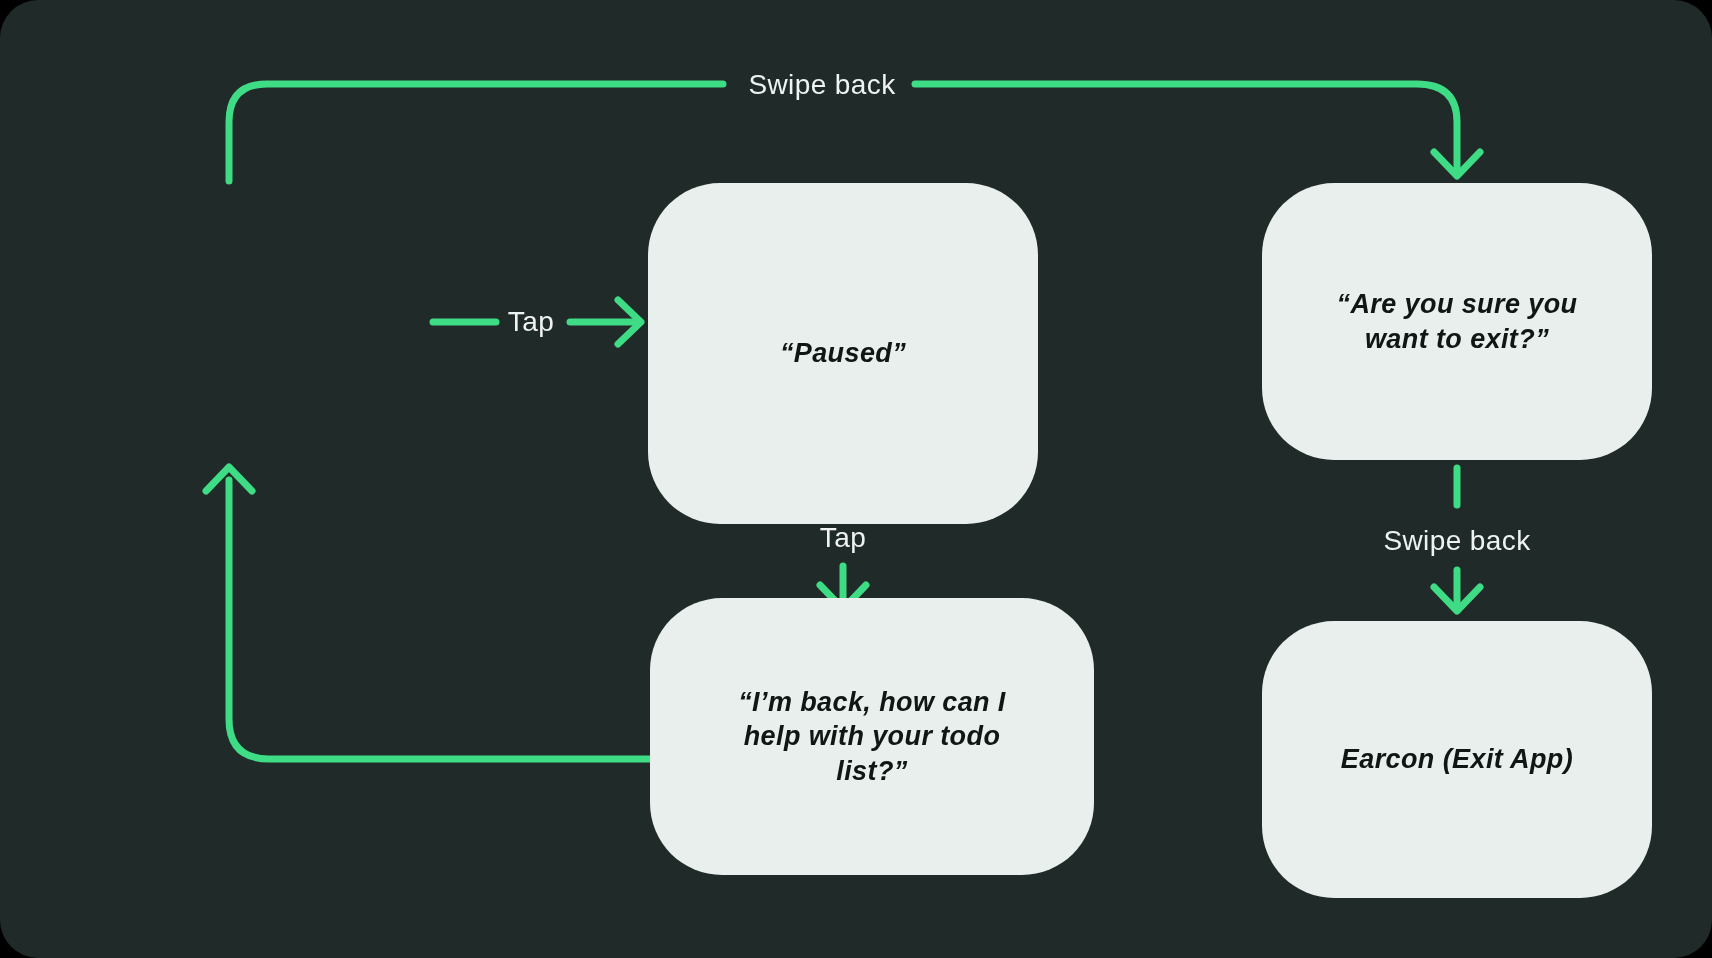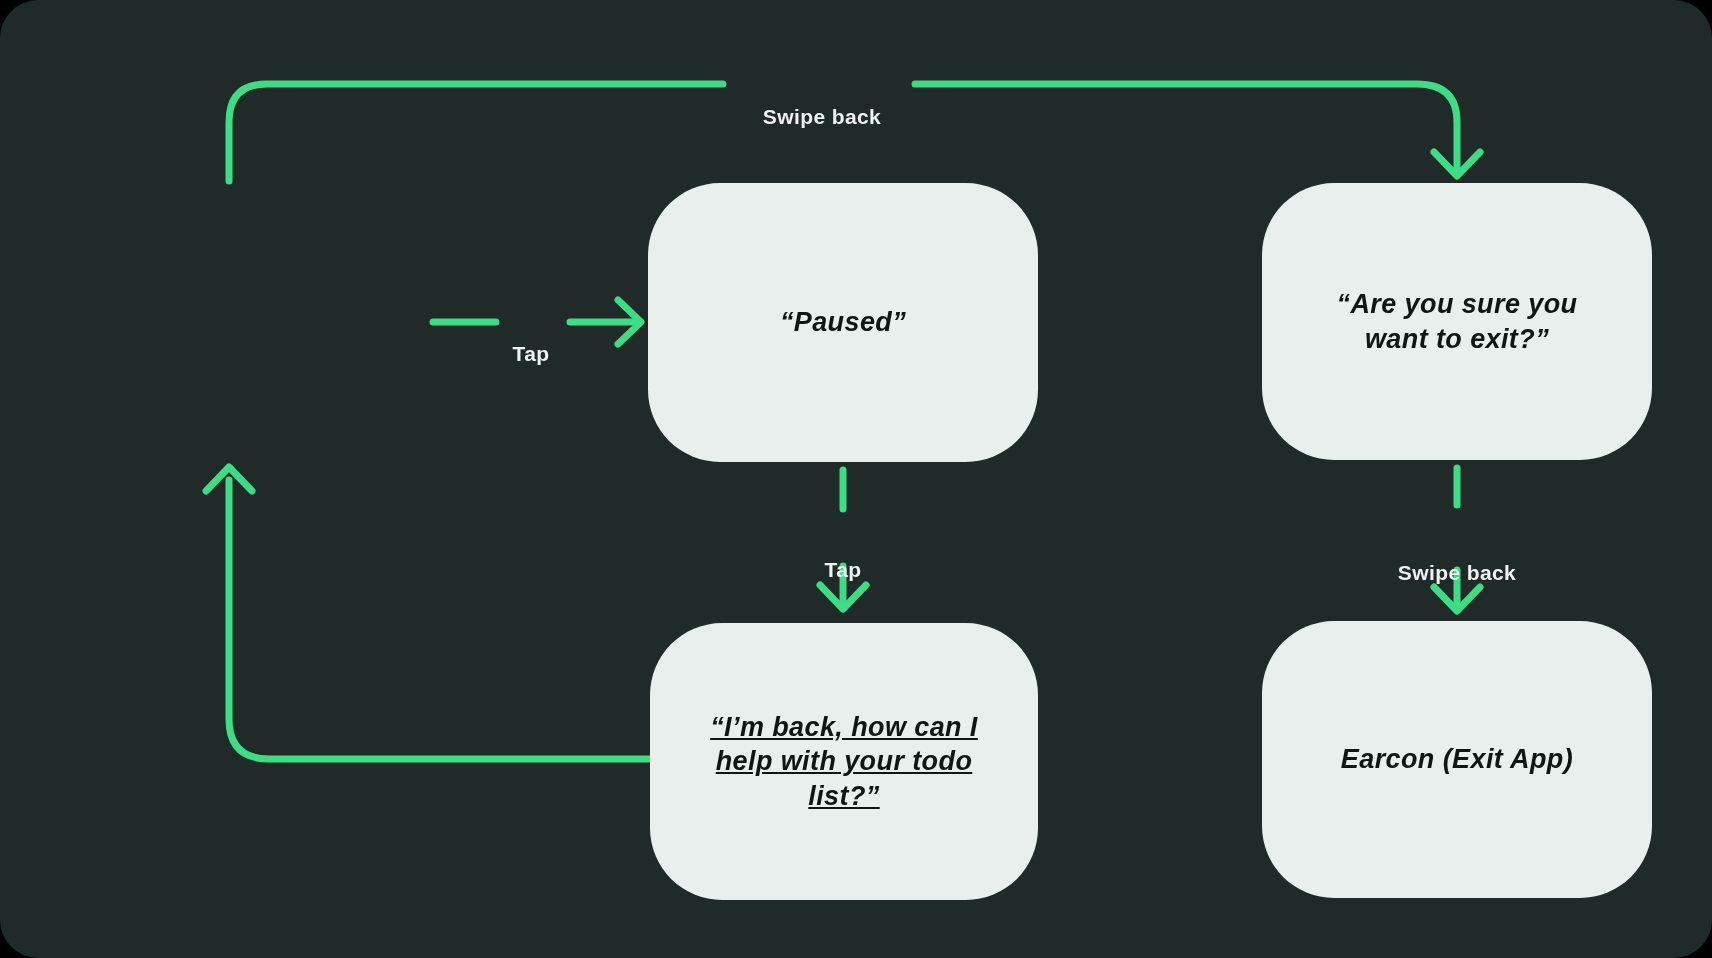--- a/index.html
+++ b/index.html
@@ -47,33 +47,32 @@
     font-size:27px;
     line-height:1.28;
     font-weight:700;
     padding:24px;
     white-space:pre-line;
     letter-spacing:0.4px;
     font-style:italic;
   }
   .node.quote{ font-style:italic; }
   .node-listening{ left:35px;  top:183px; width:388px; height:279px; }
-  .node-paused   { left:648px; top:183px; width:390px; height:279px; }
+  .node-paused   { left:648px; top:183px; width:390px; height:341px; }
   .node-exit     { left:1262px;top:183px; width:390px; height:277px; }
-  .node-imback   { left:650px; top:623px; width:388px; height:277px;text-decoration:underline; }
+  .node-imback   { left:650px; top:598px; width:444px; height:277px; }
   .node-earcon   { left:1262px;top:621px; width:390px; height:277px; }
   .edge-label{
     position:absolute;
     transform:translate(-50%,-50%);
     color:var(--label);
-    font-size:21px;
-    font-weight:700;
+    font-size:28px;
+    font-weight:400;
     letter-spacing:0.4px;
     white-space:nowrap;
-    margin-top:32px;
   }
   .lbl-swipe-top  { left:822px;  top:85px;  }
   .lbl-tap-h      { left:531px;  top:322px; }
   .lbl-tap-v      { left:843px;  top:538px; }
   .lbl-swipe-right{ left:1457px; top:541px; }
 </style>
 </head>
 <body>
 
 <div class="canvas">

